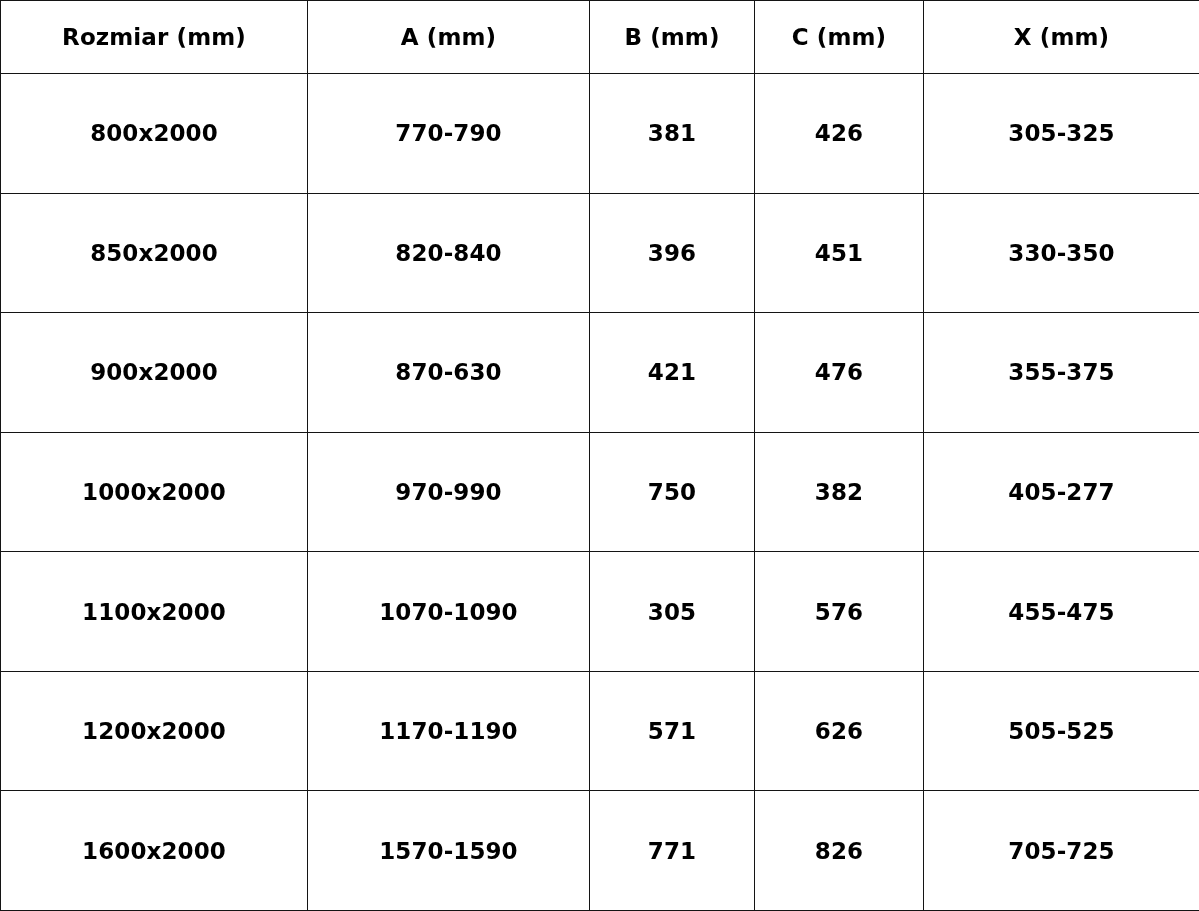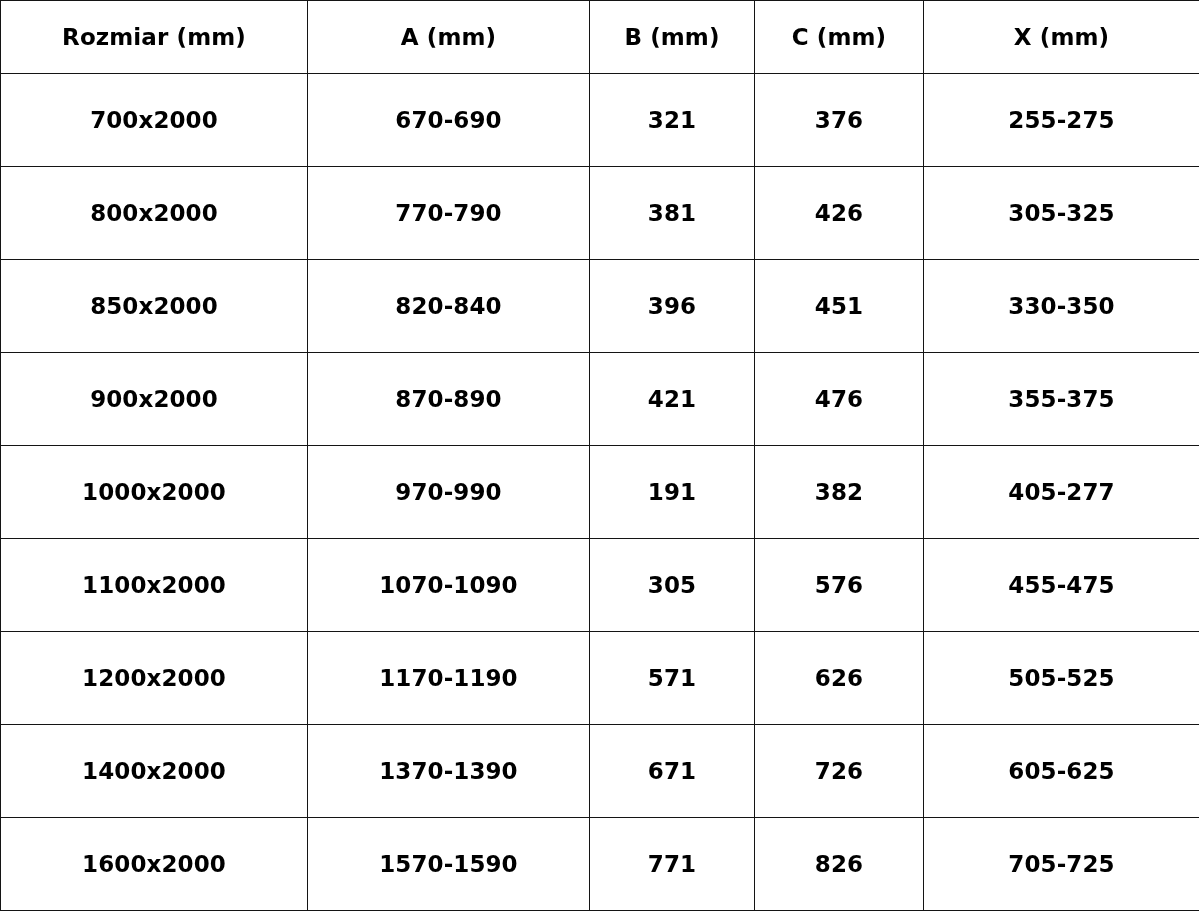--- a/index.html
+++ b/index.html
@@ -68,76 +68,62 @@
       <tr>
         <th>Rozmiar (mm)</th>
         <th>A (mm)</th>
         <th>B (mm)</th>
         <th>C (mm)</th>
         <th>X (mm)</th>
       </tr>
     </thead>
     <tbody>
       <tr>
-        <td>700x2000</td>
-        <td>670-690</td>
-        <td>321</td>
-        <td>376</td>
-        <td>255-275</td>
-      </tr>
-      <tr>
         <td>800x2000</td>
         <td>770-790</td>
         <td>381</td>
         <td>426</td>
         <td>305-325</td>
       </tr>
       <tr>
         <td>850x2000</td>
         <td>820-840</td>
         <td>396</td>
         <td>451</td>
         <td>330-350</td>
       </tr>
       <tr>
         <td>900x2000</td>
-        <td>870-890</td>
+        <td>870-630</td>
         <td>421</td>
         <td>476</td>
         <td>355-375</td>
       </tr>
       <tr>
         <td>1000x2000</td>
         <td>970-990</td>
-        <td>191</td>
+        <td>750</td>
         <td>382</td>
         <td>405-277</td>
       </tr>
       <tr>
         <td>1100x2000</td>
         <td>1070-1090</td>
         <td>305</td>
         <td>576</td>
         <td>455-475</td>
       </tr>
       <tr>
         <td>1200x2000</td>
         <td>1170-1190</td>
         <td>571</td>
         <td>626</td>
         <td>505-525</td>
       </tr>
       <tr>
-        <td>1400x2000</td>
-        <td>1370-1390</td>
-        <td>671</td>
-        <td>726</td>
-        <td>605-625</td>
-      </tr>
-      <tr>
         <td>1600x2000</td>
         <td>1570-1590</td>
         <td>771</td>
         <td>826</td>
         <td>705-725</td>
       </tr>
     </tbody>
   </table>
 </div>
 

